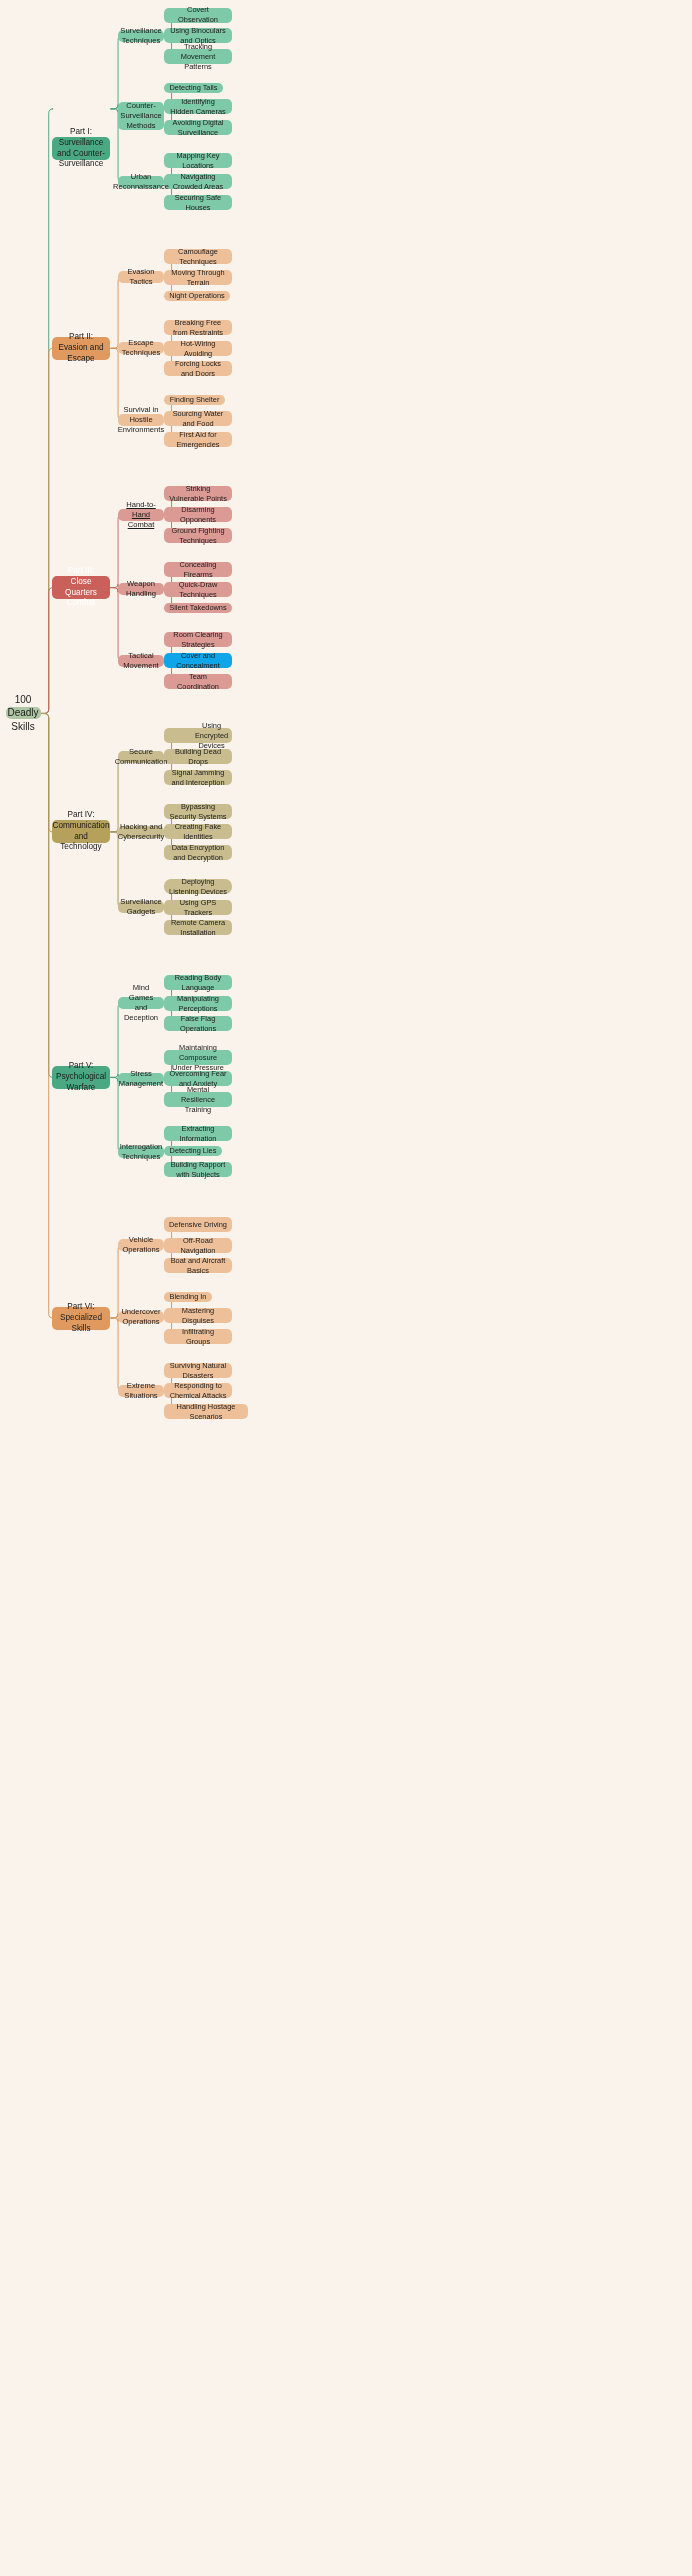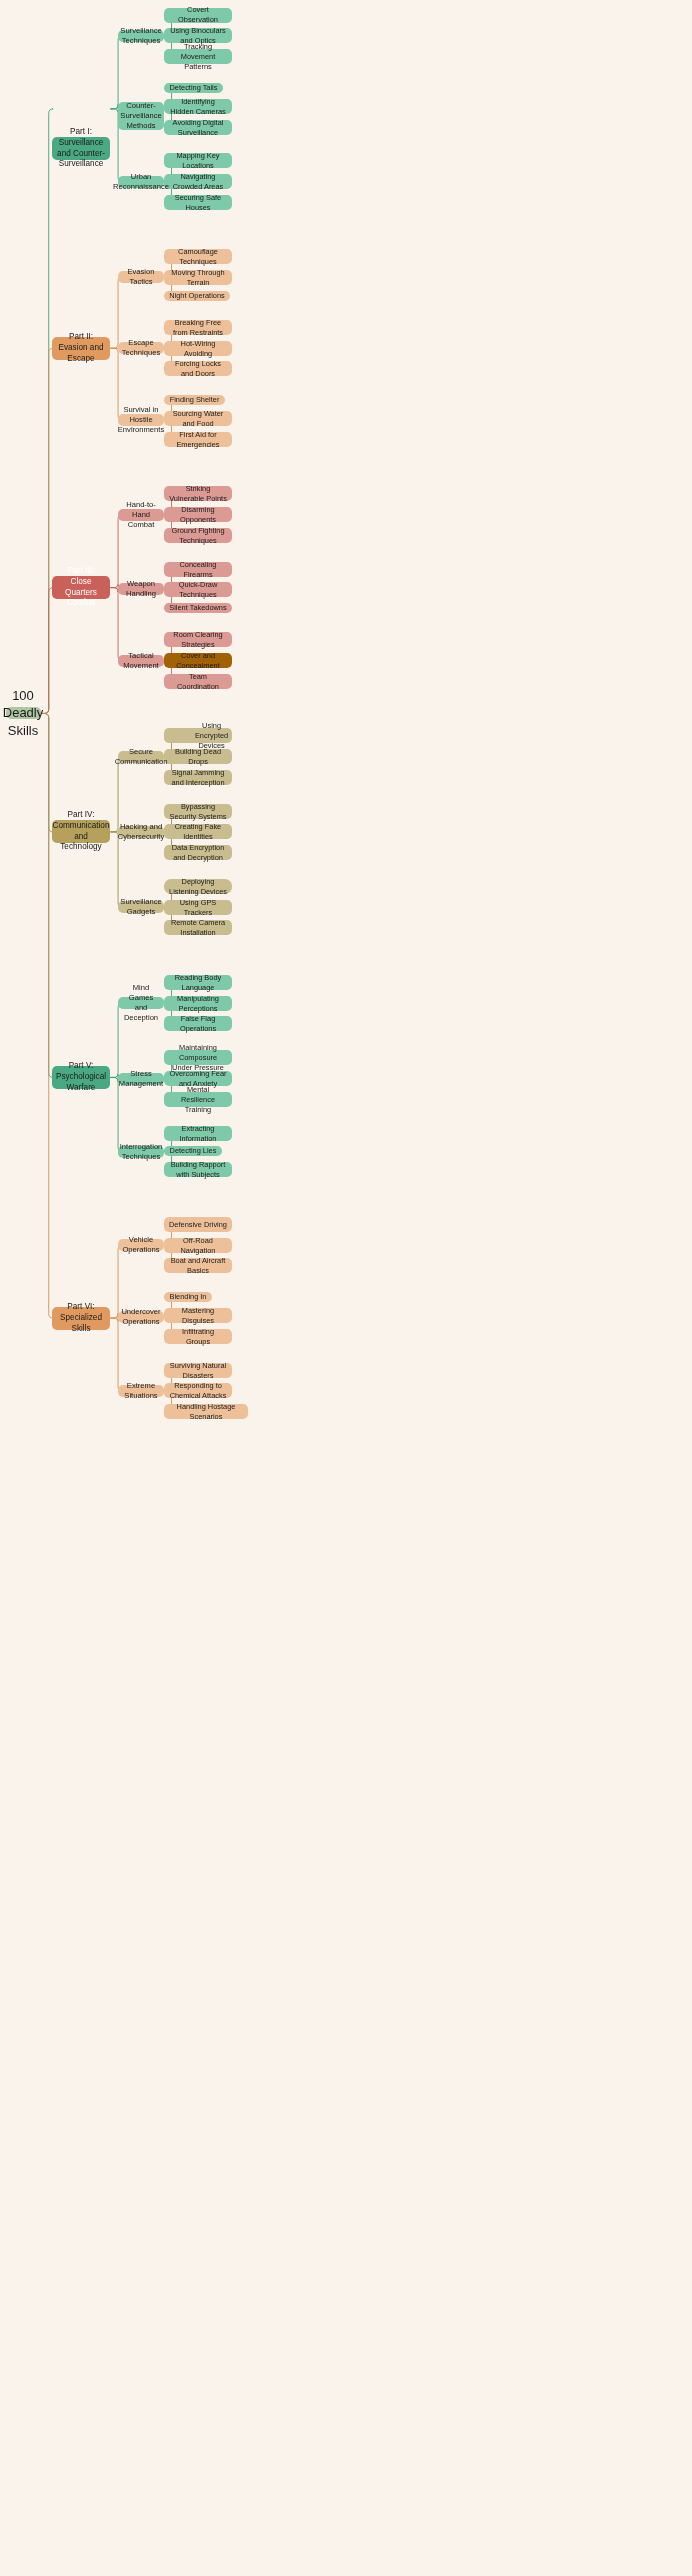--- a/index.html
+++ b/index.html
@@ -16,21 +16,21 @@
     position:absolute;
     box-sizing:border-box;
     border-radius:4.9px;
     display:flex;align-items:center;justify-content:center;
     text-align:center;
     line-height:1.32;
     color:#1b1b1b;
     padding:2.7px 4.9px;
     z-index:2;
   }
-  .lvl0{font-size:13px;}
+  .lvl0{font-size:10px;}
   .lvl1{font-size:8.2px;}
   .lvl2{font-size:7.6px;}
   .lvl3{font-size:7.4px;}
   .white-txt{color:#ffffff;}
 </style>
 </head>
 <body>
 
 <div id="canvas">
   <svg id="links" viewBox="0 0 1269 4719" width="693" height="2576">
@@ -193,39 +193,39 @@
     </div>
     <div class="node lvl3" style="left: 164px; top: 486px; width: 68px; height: 15.3px; background: rgb(220, 154, 148);">
       <span>Striking Vulnerable Points</span>
     </div>
     <div class="node lvl3" style="left: 164px; top: 507px; width: 68px; height: 15.3px; background: rgb(220, 154, 148);">
       <span>Disarming Opponents</span>
     </div>
     <div class="node lvl3" style="left: 164px; top: 528px; width: 68px; height: 15.3px; background: rgb(220, 154, 148);">
       <span>Ground Fighting Techniques</span>
     </div>
-    <div class="node lvl2" style="left: 118px; top: 509px; width: 46px; height: 12px; background: rgb(220, 154, 148);">
+    <div class="node lvl2" style="left: 118px; top: 509px; width: 46px; height: 12px; background: rgb(220, 154, 148); text-decoration: underline;">
       <span>Hand-to-Hand Combat</span>
     </div>
     <div class="node lvl3" style="left: 164px; top: 562px; width: 68px; height: 15.3px; background: rgb(220, 154, 148);">
       <span>Concealing Firearms</span>
     </div>
     <div class="node lvl3" style="left: 164px; top: 582px; width: 68px; height: 15.3px; background: rgb(220, 154, 148);">
       <span>Quick-Draw Techniques</span>
     </div>
     <div class="node lvl3" style="left: 164px; top: 603px; width: 68px; height: 10.4px; background: rgb(220, 154, 148);">
       <span>Silent Takedowns</span>
     </div>
     <div class="node lvl2" style="left: 118px; top: 583px; width: 46px; height: 12px; background: rgb(220, 154, 148);">
       <span>Weapon Handling</span>
     </div>
     <div class="node lvl3" style="left: 164px; top: 632px; width: 68px; height: 15.3px; background: rgb(220, 154, 148);">
       <span>Room Clearing Strategies</span>
     </div>
-    <div class="node lvl3" style="left: 164px; top: 653px; width: 68px; height: 15.3px; background: #a16207;">
+    <div class="node lvl3" style="left: 164px; top: 653px; width: 68px; height: 15.3px; background: #0ea5e9;">
       <span>Cover and Concealment</span>
     </div>
     <div class="node lvl3" style="left: 164px; top: 674px; width: 68px; height: 15.3px; background: rgb(220, 154, 148);">
       <span>Team Coordination</span>
     </div>
     <div class="node lvl2" style="left: 118px; top: 655px; width: 46px; height: 12px; background: rgb(220, 154, 148); align-items: center;">
       <span>Tactical Movement</span>
     </div>
     <div class="node lvl1 white-txt" style="left: 52px; top: 576px; width: 58px; height: 23px; background: rgb(201, 96, 90);">
       <span>Part III: Close Quarters Combat</span>

